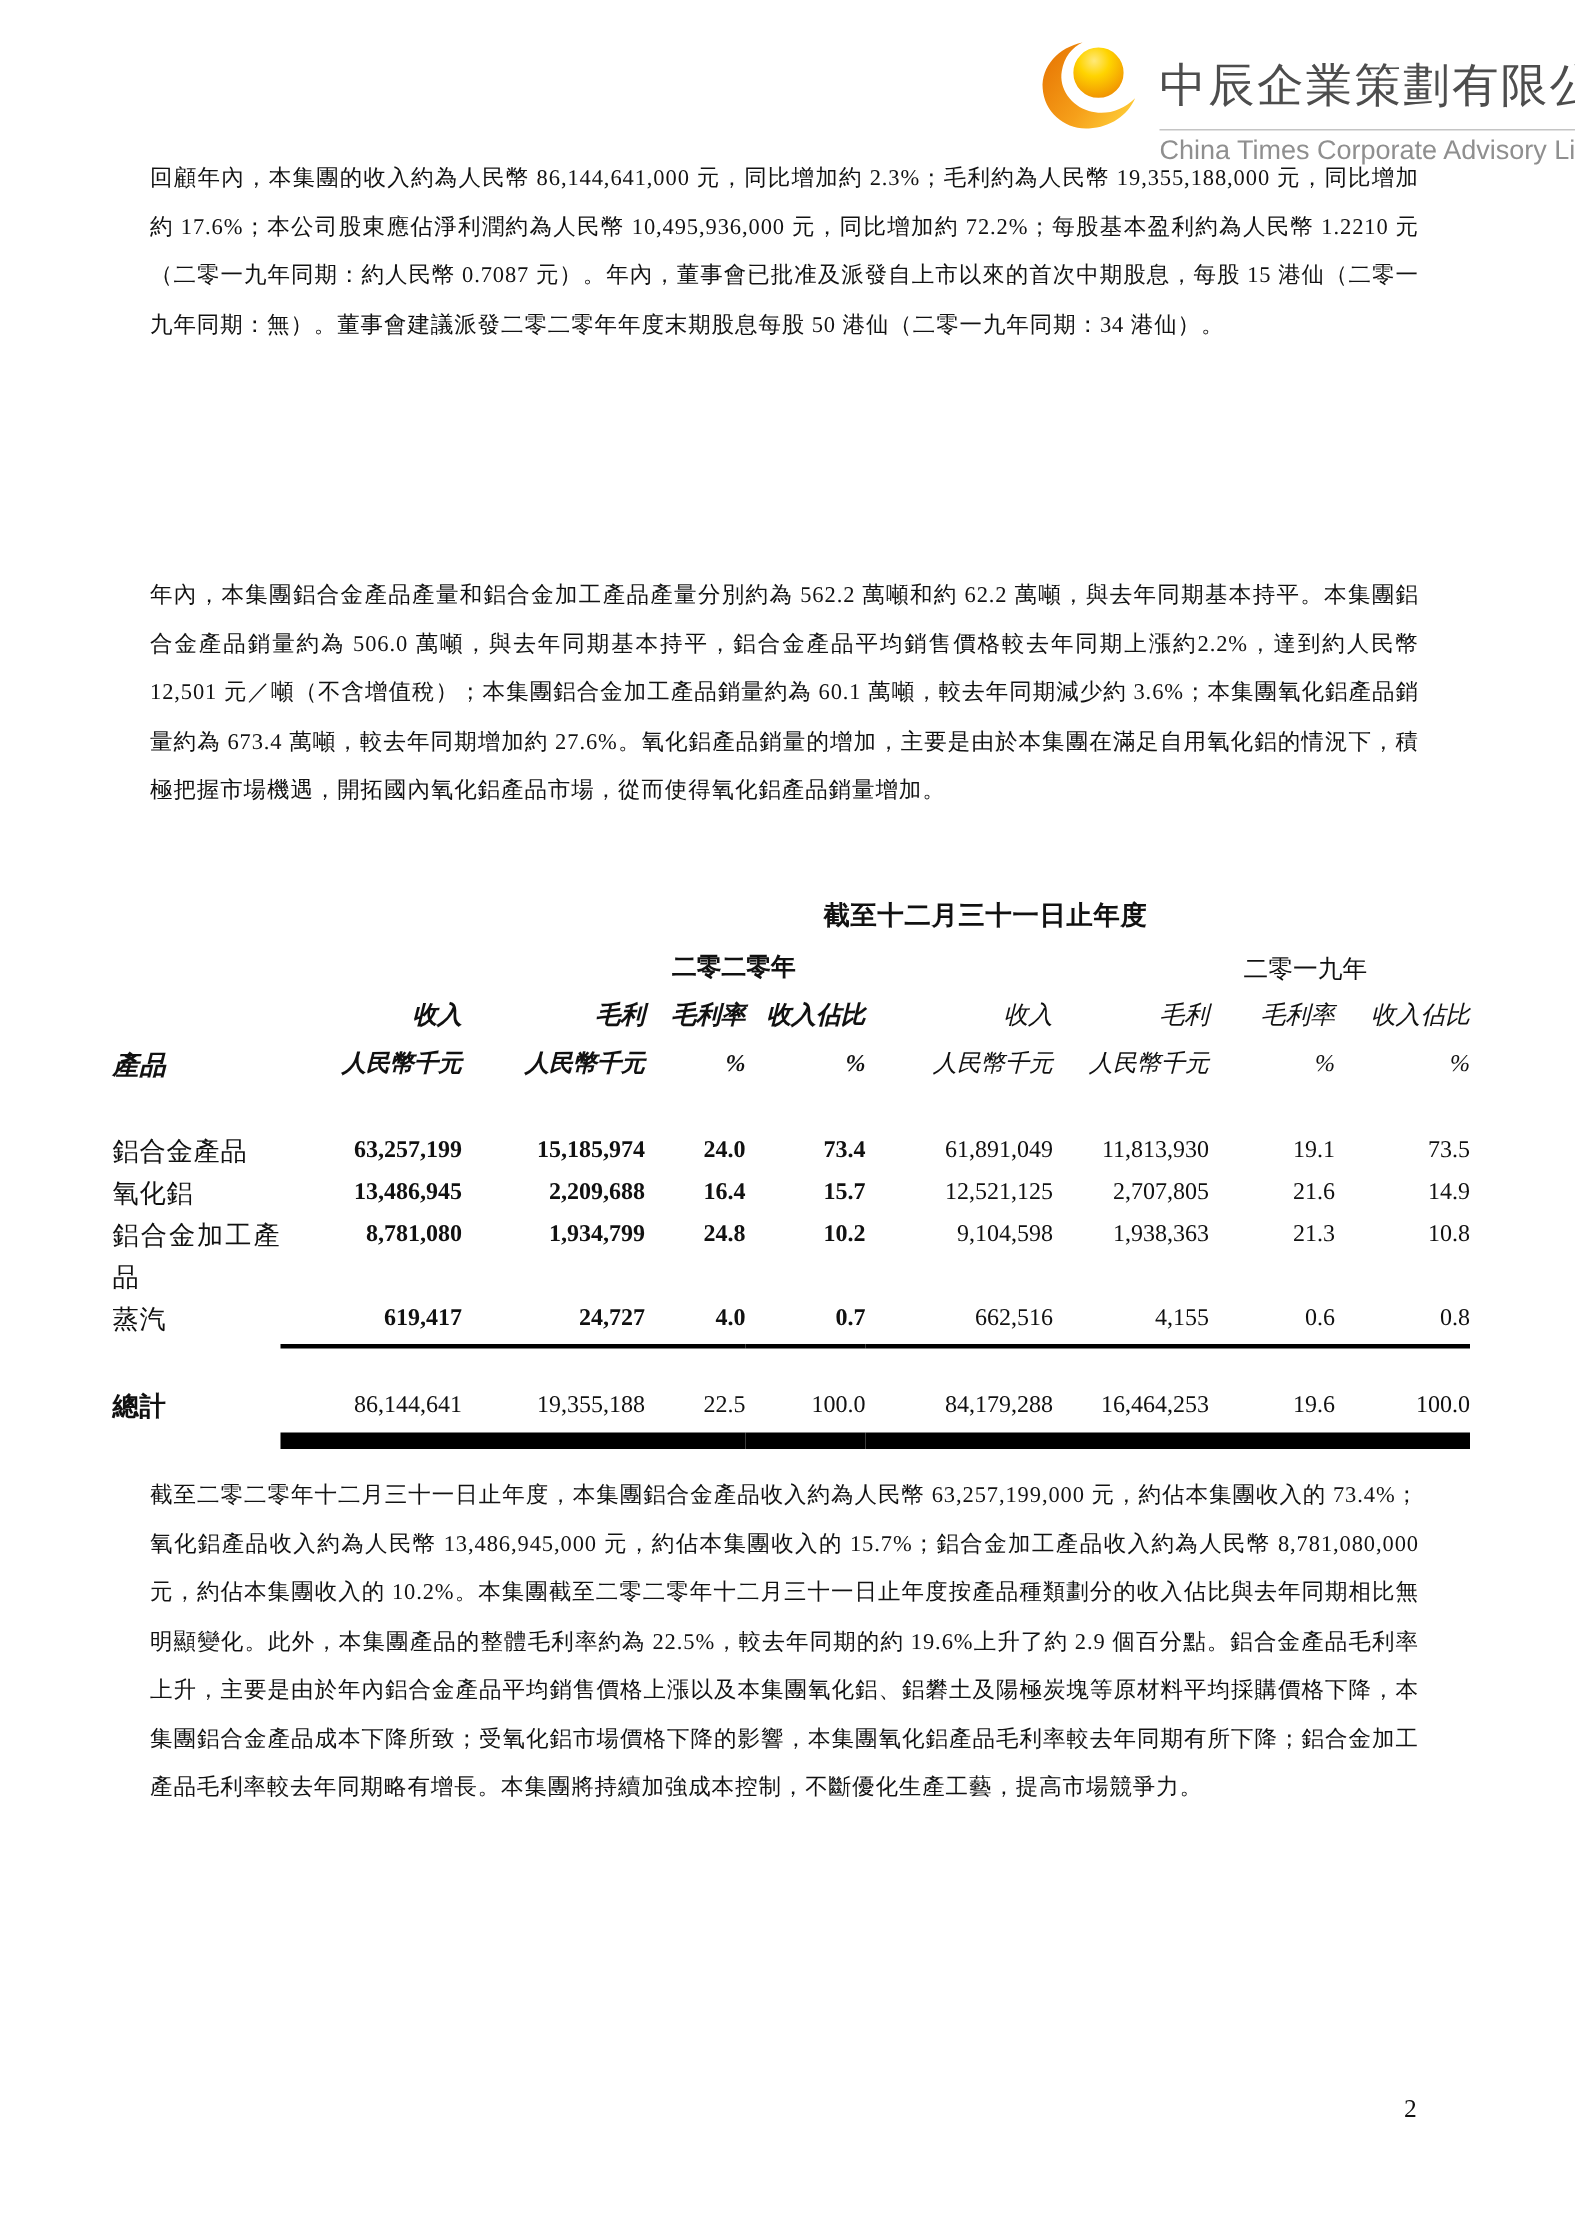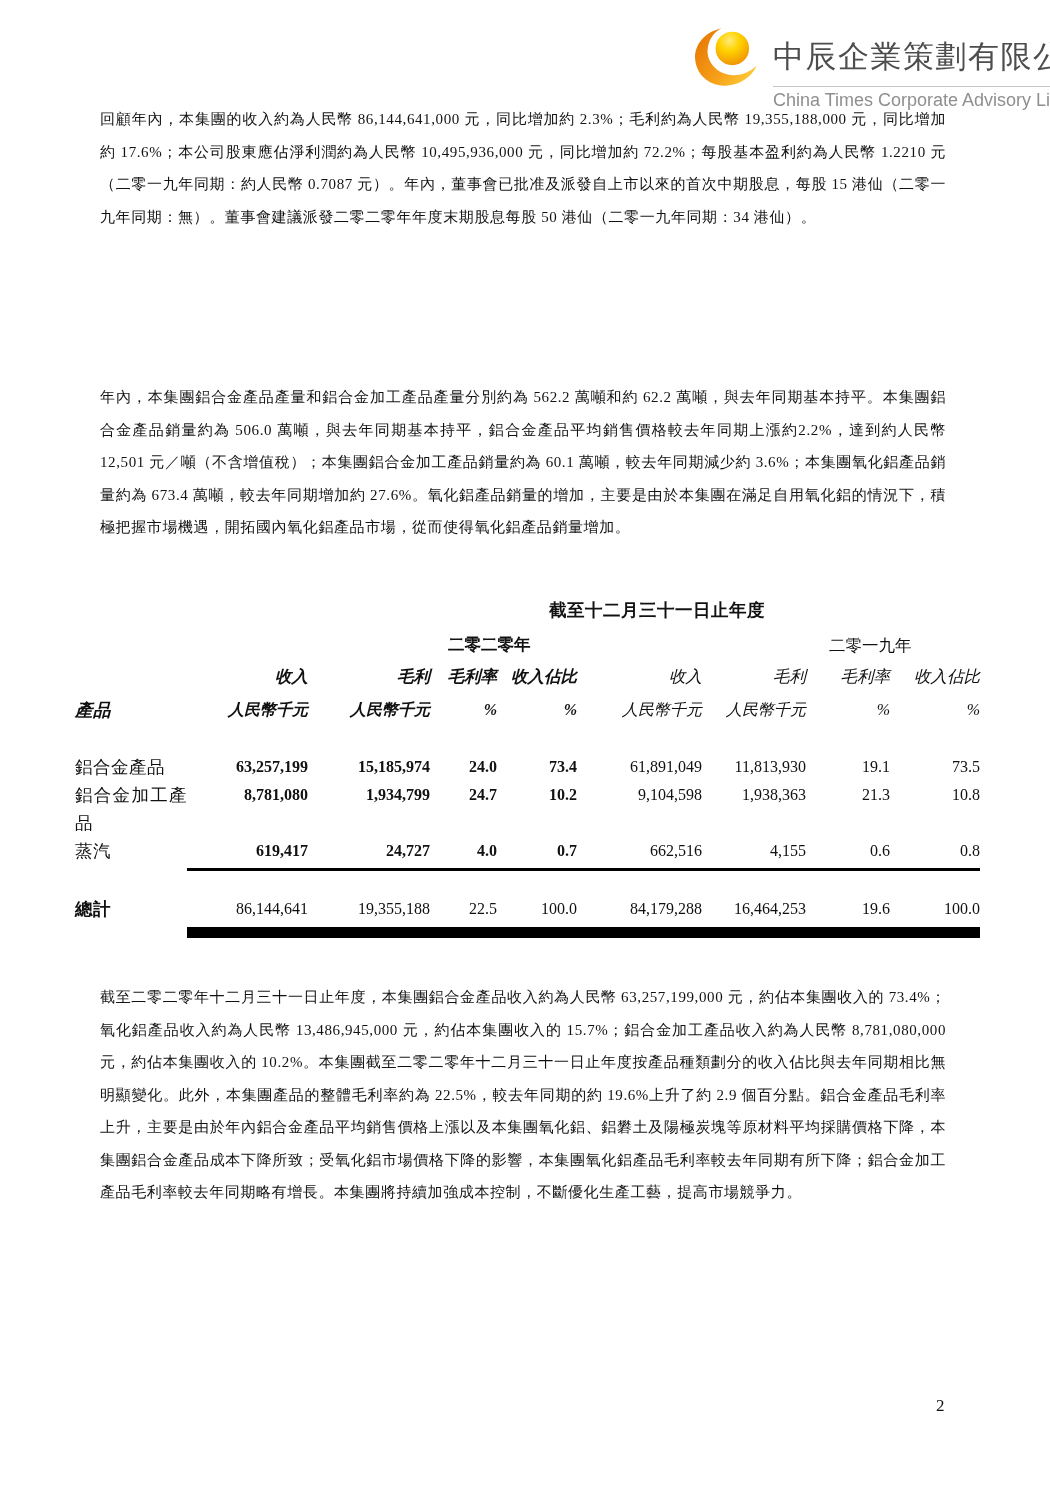--- a/index.html
+++ b/index.html
@@ -162,24 +162,35 @@
         <td class="b num">63,257,199</td>
         <td class="b num">15,185,974</td>
         <td class="b num">24.0</td>
         <td class="b num">73.4</td>
         <td class="num">61,891,049</td>
         <td class="num">11,813,930</td>
         <td class="num">19.1</td>
         <td class="num">73.5</td>
       </tr>
       <tr class="datarow">
+        <td class="lbl">氧化鋁</td>
+        <td class="b num">13,486,945</td>
+        <td class="b num">2,209,688</td>
+        <td class="b num">16.4</td>
+        <td class="b num">15.7</td>
+        <td class="num">12,521,125</td>
+        <td class="num">2,707,805</td>
+        <td class="num">21.6</td>
+        <td class="num">14.9</td>
+      </tr>
+      <tr class="datarow">
         <td class="lbl">鋁合金加工產品</td>
         <td class="b num">8,781,080</td>
         <td class="b num">1,934,799</td>
-        <td class="b num">24.7</td>
+        <td class="b num">24.8</td>
         <td class="b num">10.2</td>
         <td class="num">9,104,598</td>
         <td class="num">1,938,363</td>
         <td class="num">21.3</td>
         <td class="num">10.8</td>
       </tr>
       <tr class="datarow steam">
         <td class="lbl">蒸汽</td>
         <td class="b num">619,417</td>
         <td class="b num">24,727</td>

